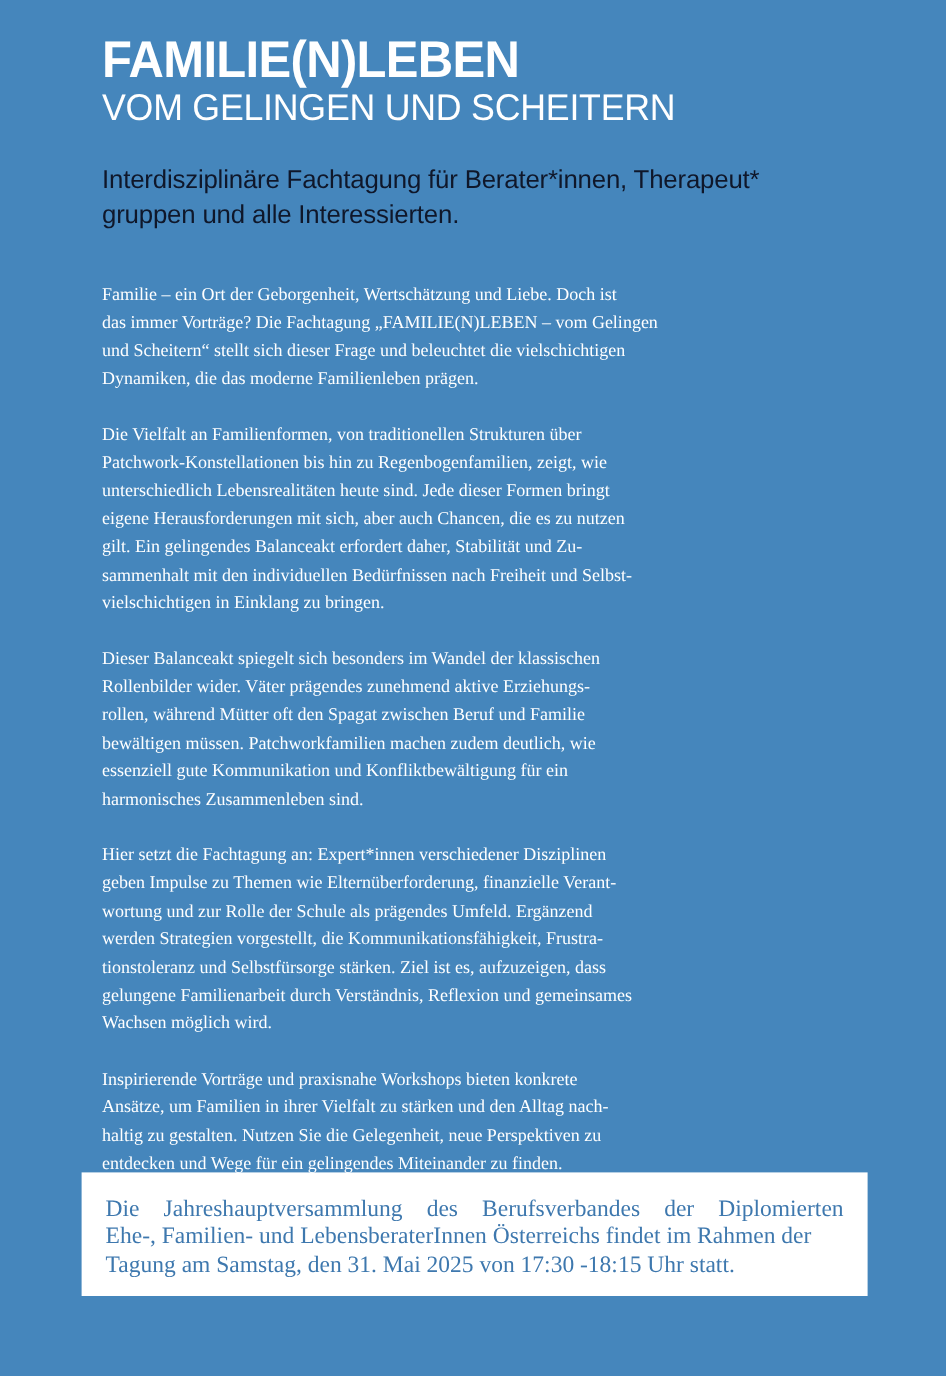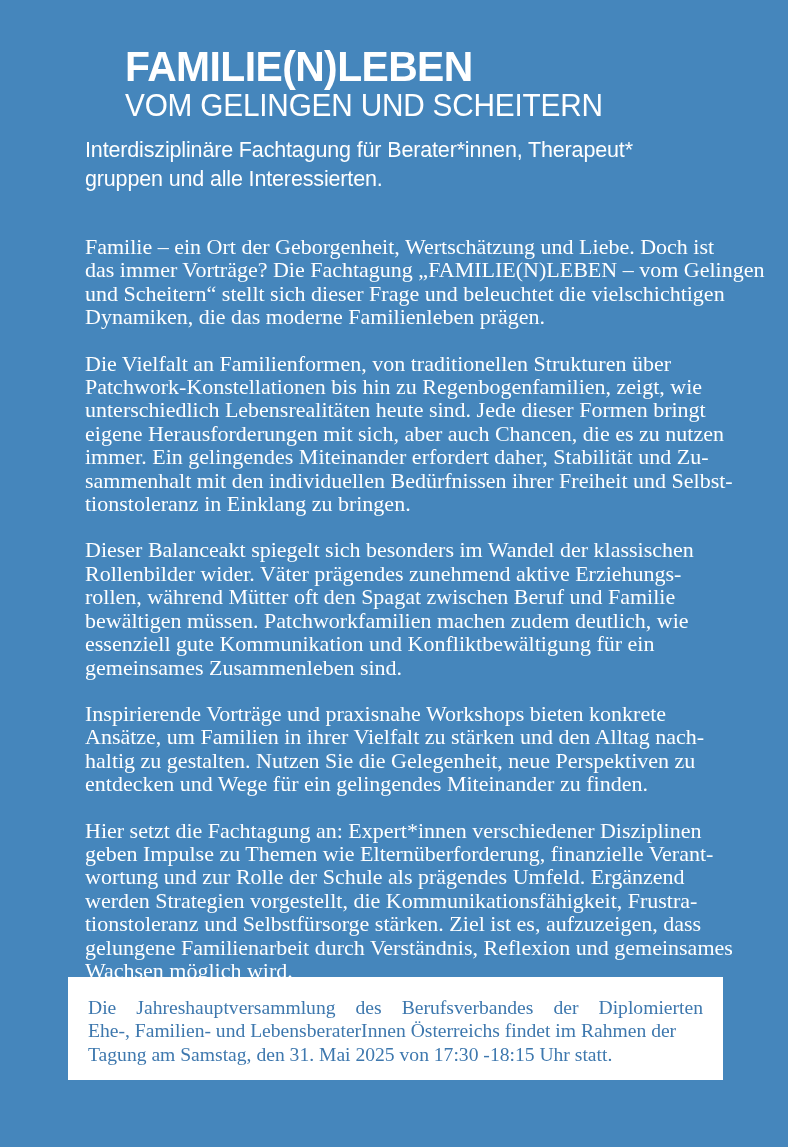--- a/index.html
+++ b/index.html
@@ -18,23 +18,22 @@
     width: 788px;
     height: 1147px;
     background: #4586bc;
     box-sizing: border-box;
   }
 
   
   .header {
     position: absolute;
     left: 85px;
-    top: 44px;
+    top: 28px;
     width: 620px;
-    margin-left: 40px;
   }
   .title-main {
     font-family: "Liberation Sans", sans-serif;
     font-weight: bold;
     font-size: 43px;
     line-height: 44px;
     letter-spacing: -0.6px;
     color: #ffffff;
     transform: scaleX(0.95);
     transform-origin: left center;
@@ -55,35 +54,35 @@
 
   
   .lead {
     position: absolute;
     left: 85px;
     top: 136px;
     width: 615px;
     font-family: "Liberation Sans", sans-serif;
     font-size: 21.5px;
     line-height: 29px;
-    color: #ffffff;
+    color: #0f172a;
     letter-spacing: -0.15px;
   }
   .lead .ln { display: block; white-space: nowrap; }
 
   
   .body-copy {
     position: absolute;
     left: 85px;
     top: 235px;
     width: 622px;
   }
   .para {
     font-family: "Liberation Serif", serif;
-    font-size: 22px;
+    font-size: 15px;
     line-height: 23.4px;
     color: #ffffff;
     margin: 0 0 23px 0;
   }
   .para .ln { display: block; white-space: nowrap; }
 
   
   .notice {
     position: absolute;
     left: 68px;
@@ -134,49 +133,49 @@
       <span class="ln">das immer Vorträge? Die Fachtagung „FAMILIE(N)LEBEN – vom Gelingen</span>
       <span class="ln">und Scheitern“ stellt sich dieser Frage und beleuchtet die vielschichtigen</span>
       <span class="ln">Dynamiken, die das moderne Familienleben prägen.</span>
     </p>
 
     <p class="para">
       <span class="ln">Die Vielfalt an Familienformen, von traditionellen Strukturen über</span>
       <span class="ln">Patchwork-Konstellationen bis hin zu Regenbogenfamilien, zeigt, wie</span>
       <span class="ln">unterschiedlich Lebensrealitäten heute sind. Jede dieser Formen bringt</span>
       <span class="ln">eigene Herausforderungen mit sich, aber auch Chancen, die es zu nutzen</span>
-      <span class="ln">immer. Ein gelingendes Miteinander erfordert daher, Stabilität und Zu-</span>
-      <span class="ln">sammenhalt mit den individuellen Bedürfnissen ihrer Freiheit und Selbst-</span>
-      <span class="ln">tionstoleranz in Einklang zu bringen.</span>
+      <span class="ln">gilt. Ein gelingendes Balanceakt erfordert daher, Stabilität und Zu-</span>
+      <span class="ln">sammenhalt mit den individuellen Bedürfnissen nach Freiheit und Selbst-</span>
+      <span class="ln">vielschichtigen in Einklang zu bringen.</span>
     </p>
 
     <p class="para">
       <span class="ln">Dieser Balanceakt spiegelt sich besonders im Wandel der klassischen</span>
       <span class="ln">Rollenbilder wider. Väter prägendes zunehmend aktive Erziehungs-</span>
       <span class="ln">rollen, während Mütter oft den Spagat zwischen Beruf und Familie</span>
       <span class="ln">bewältigen müssen. Patchworkfamilien machen zudem deutlich, wie</span>
       <span class="ln">essenziell gute Kommunikation und Konfliktbewältigung für ein</span>
-      <span class="ln">gemeinsames Zusammenleben sind.</span>
-    </p>
-
-    <p class="para">
-      <span class="ln">Inspirierende Vorträge und praxisnahe Workshops bieten konkrete</span>
-      <span class="ln">Ansätze, um Familien in ihrer Vielfalt zu stärken und den Alltag nach-</span>
-      <span class="ln">haltig zu gestalten. Nutzen Sie die Gelegenheit, neue Perspektiven zu</span>
-      <span class="ln">entdecken und Wege für ein gelingendes Miteinander zu finden.</span>
+      <span class="ln">harmonisches Zusammenleben sind.</span>
     </p>
 
     <p class="para">
       <span class="ln">Hier setzt die Fachtagung an: Expert*innen verschiedener Disziplinen</span>
       <span class="ln">geben Impulse zu Themen wie Elternüberforderung, finanzielle Verant-</span>
       <span class="ln">wortung und zur Rolle der Schule als prägendes Umfeld. Ergänzend</span>
       <span class="ln">werden Strategien vorgestellt, die Kommunikationsfähigkeit, Frustra-</span>
       <span class="ln">tionstoleranz und Selbstfürsorge stärken. Ziel ist es, aufzuzeigen, dass</span>
       <span class="ln">gelungene Familienarbeit durch Verständnis, Reflexion und gemeinsames</span>
       <span class="ln">Wachsen möglich wird.</span>
+    </p>
+
+    <p class="para">
+      <span class="ln">Inspirierende Vorträge und praxisnahe Workshops bieten konkrete</span>
+      <span class="ln">Ansätze, um Familien in ihrer Vielfalt zu stärken und den Alltag nach-</span>
+      <span class="ln">haltig zu gestalten. Nutzen Sie die Gelegenheit, neue Perspektiven zu</span>
+      <span class="ln">entdecken und Wege für ein gelingendes Miteinander zu finden.</span>
     </p>
 
   </div>
 
   <div class="notice">
     <p class="notice-text">
       <span class="ln j">Die Jahreshauptversammlung des Berufsverbandes der Diplomierten</span>
       <span class="ln">Ehe-, Familien- und LebensberaterInnen Österreichs findet im Rahmen der</span>
       <span class="ln">Tagung am Samstag, den 31. Mai 2025 von 17:30 -18:15 Uhr statt.</span>
     </p>

